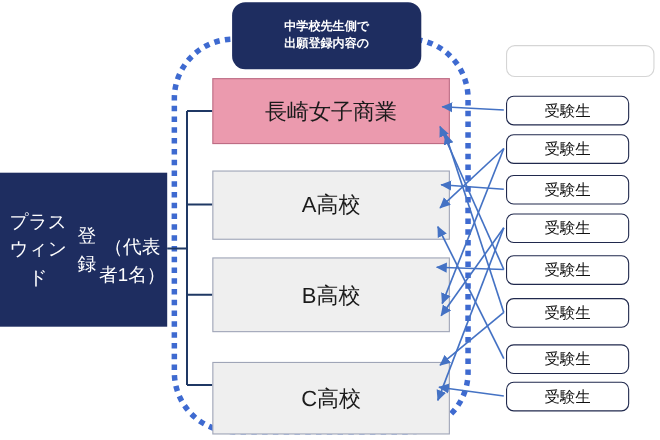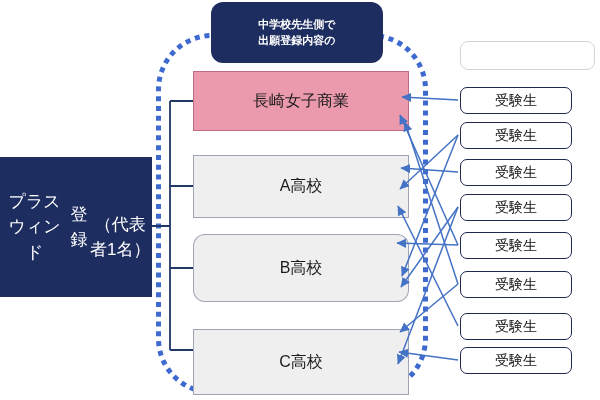--- a/index.html
+++ b/index.html
@@ -15,25 +15,25 @@
   
   #callout{left:211px;top:2px;width:172px;height:61px;background:#1e2d60;border-radius:12px;
            z-index:2;flex-direction:column;color:#fff;font-size:11px;font-weight:600;line-height:1.4;}
 
   
   #reg-box{left:0;top:157px;width:152px;height:140px;background:#1e2d60;z-index:2;
            flex-direction:row;color:#fff;font-size:17px;line-height:1.5;}
   #reg-box .l3{margin-top:20px;}
 
   
-  .school{left:193px;width:216px;background:#efefef;z-index:2;font-size:16px;color:#1b1b1b;
+  .school{left:193px;width:216px;background:#efefef;z-index:2;font-size:20px;color:#1b1b1b;
           border:1px solid rgba(40,55,100,0.40);}
   #school-0{top:71px;height:60px;background:#eb9aae;border-color:rgba(120,40,70,0.40);}
   #school-1{top:155px;height:63px;text-align:right;}
-  #school-2{top:234px;height:68px;border-radius:12px;}
+  #school-2{top:234px;height:68px;}
   #school-3{top:317px;height:66px;margin-top:12px;}
 
   
   #blank-box{left:460px;top:41px;width:135px;height:29px;background:#fff;
              border:1px solid #d5d5d5;border-radius:8px;z-index:2;}
   .examinee{left:460px;width:112px;height:27px;background:#fff;border:1.5px solid #20294d;
             border-radius:7px;z-index:2;font-size:14px;color:#111;}
   #ex-0{top:87px;} #ex-1{top:122px;} #ex-2{top:159px;} #ex-3{top:194px;}
   #ex-4{top:232px;} #ex-5{top:271px;} #ex-6{top:313px;} #ex-7{top:347px;}
 

